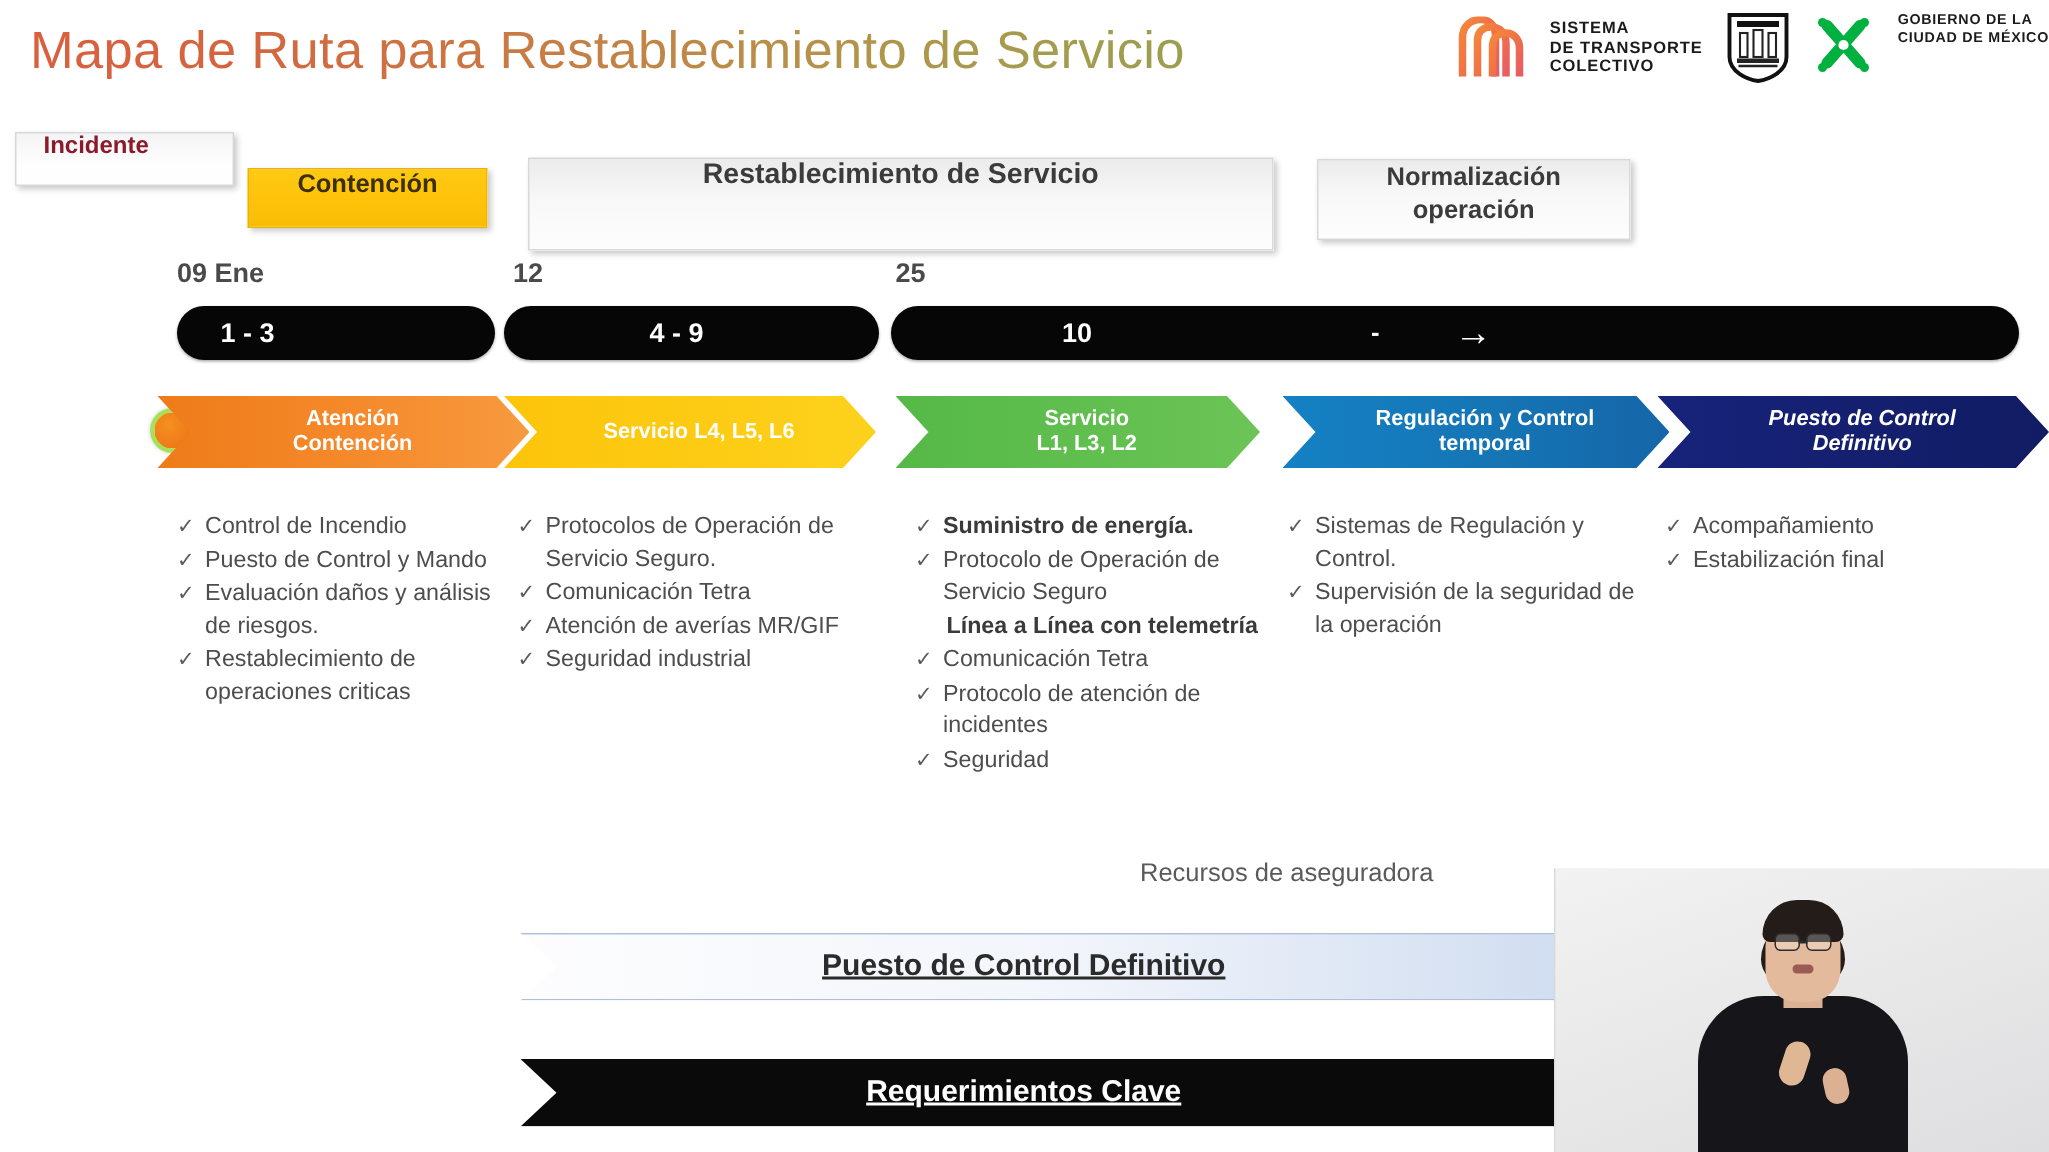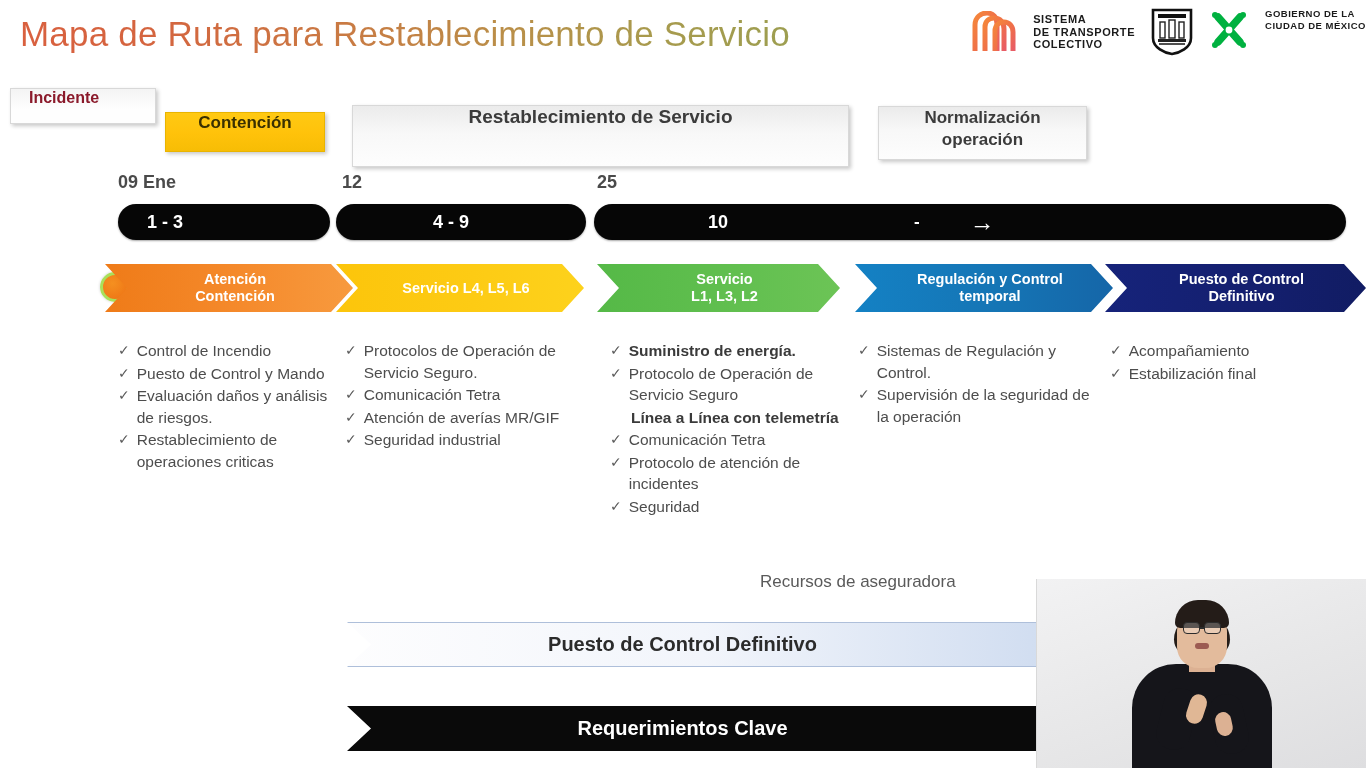--- a/index.html
+++ b/index.html
@@ -89,20 +89,21 @@
   .bul .tx { flex:1 1 auto; }
   .bul.bold .tx { font-weight:700; color:#3a3a3a; }
   .bul.nochk { padding-left:21px; }
 
   
   .recursos { position:absolute; left:760px; top:572px; font-size:17px; color:#5a5a5a; }
   .banner {
     position:absolute; display:flex; align-items:center; justify-content:center;
     font-weight:700; font-size:20px;
     clip-path: polygon(0 0, 100% 0, 100% 100%, 0 100%, 24px 50%);
+    text-decoration: underline;
   }
   .banner-pcd {
     left:347px; top:622px; width:1019px; height:45px;
     background:linear-gradient(90deg,#fdfdfe 0%, #f2f5fb 35%, #cfdcf0 70%, #9cb7dd 100%);
     color:#2b2b2b; border-top:1px solid #aebfda; border-bottom:1px solid #aebfda;
   }
   .banner-req {
     left:347px; top:706px; width:1019px; height:45px;
     background:#0a0a0a; color:#ffffff;
   }
@@ -239,21 +240,21 @@
         <span>Servicio</span><br>
         <span>L1, L3, L2</span>
       </span>
     </div>
     <div class="chev" style="left:855px; width:258px; background:linear-gradient(90deg,#1481c4 0%, #1575b5 55%, #1566a8 100%);">
       <span class="lbl">
         <span>Regulación y Control</span><br>
         <span>temporal</span>
       </span>
     </div>
-    <div class="chev" style="left:1105px; width:261px; background:linear-gradient(90deg,#16237a 0%, #141f6f 55%, #111c63 100%);">
+    <div class="chev" style="left:1105px; width:261px; background:linear-gradient(90deg,#16237a 0%, #141f6f 55%, #111c63 100%);font-style:italic;">
       <span class="lbl">
         <span>Puesto de Control</span><br>
         <span>Definitivo</span>
       </span>
     </div>
   </div>
 
   <div class="bulcol" style="left:118px; width:228px;">
     <div class="bul">
         <span class="ck">✓</span>

